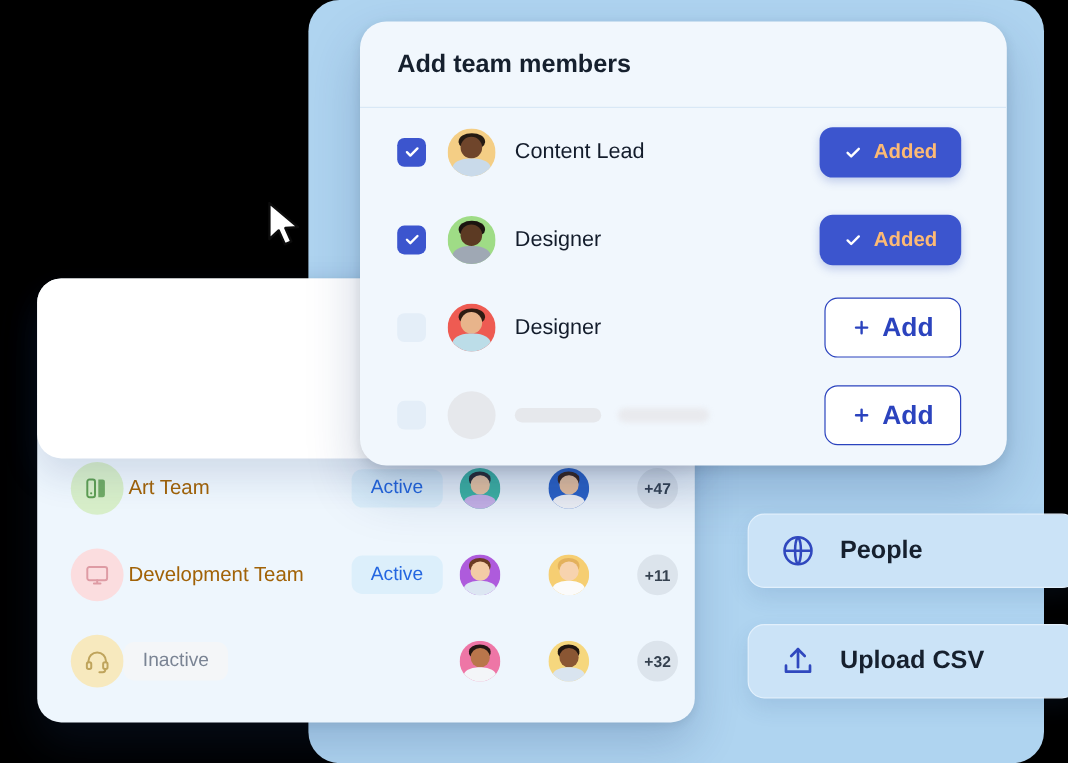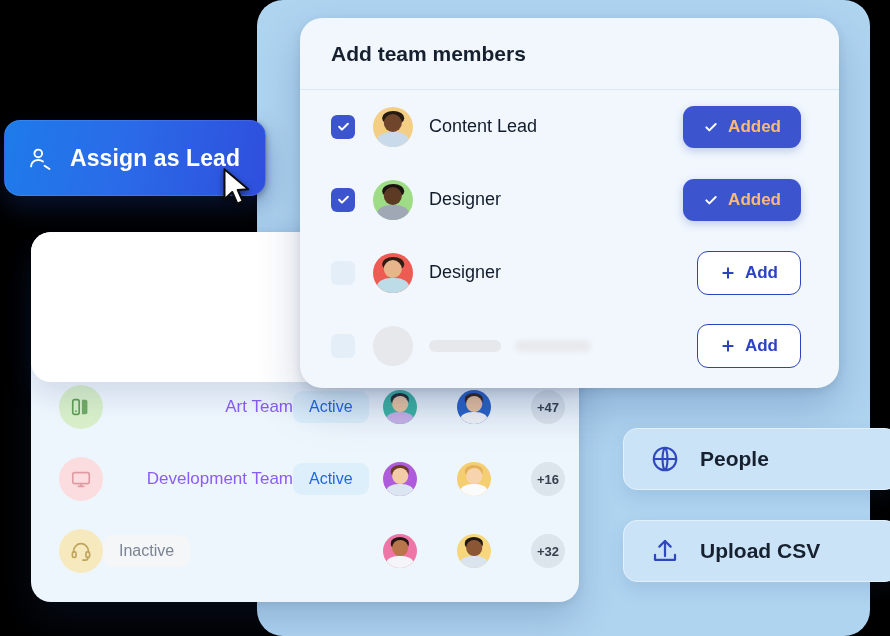--- a/index.html
+++ b/index.html
@@ -74,21 +74,21 @@
     font-size: 12px; font-weight: 700; color: #2B3445;
     letter-spacing: 1.2px; padding: 22px 0 6px 28px;
   }
   .team-row {
     height: 72px; display: flex; align-items: center; padding: 0 0 0 28px;
   }
   .team-ico {
     width: 44px; height: 44px; border-radius: 50%;
     display: flex; align-items: center; justify-content: center; flex: none;
   }
-  .team-name { font-size: 17px; color: #8b5cf6; margin-left: 4px; width: 186px; text-align: right; }
+  .team-name { font-size: 17px; color: #a16207; margin-left: 4px; width: 186px; }
   .badge {
     font-size: 16px; font-weight: 500; padding: 7px 16px; border-radius: 9px;
     white-space: nowrap;
   }
   .badge.active   { color: #2466E0; background: #DCEFFB; }
   .badge.inactive { color: #7A8494; background: #F4F6F8; }
 
   .avatars { display: flex; margin-left: auto; margin-right: 12px; gap: 47px; }
   .av {
     width: 38px; height: 38px; border-radius: 50%;
@@ -145,21 +145,21 @@
   .btn-added {
     background: #3C55CE; color: #fdba74;
     font-size: 17px; font-weight: 700;
     padding: 11px 20px; border-radius: 11px;
     display: flex; align-items: center; gap: 9px; border: none;
     box-shadow: 0 3px 8px rgba(40,70,180,.25);
     text-align: center;
   }
   .btn-add {
     background: #FFFFFF; color: #2B43BE;
-    font-size: 17px; font-weight: 700;
+    font-size: 22px; font-weight: 700;
     padding: 11px 22px; border-radius: 11px;
     display: flex; align-items: center; gap: 9px;
     border: 1.6px solid #2B43BE;
   }
   
   .sk-circle { width: 40px; height: 40px; border-radius: 50%; background:#E6E8EC;
     margin-left: 18px; flex:none; }
   .sk-bar  { height: 12px; border-radius: 7px; background:#E6E8EC; margin-left: 16px; }
   .sk-bar2 { height: 12px; border-radius: 7px; background:#E9EAEE; margin-left: 14px;
     filter: blur(2.2px); }
@@ -256,21 +256,21 @@
             <div class="body" style="background:#DCE6F2"></div>
           </div>
         </div>
         <div class="av">
           <div class="face" style="background:#F6CE72">
             <div class="hair" style="background:#E3B15C"></div>
             <div class="head" style="background:#F7D3AE"></div>
             <div class="body" style="background:#FBFBFB"></div>
           </div>
         </div>
-        <div class="av-more">+16</div>
+        <div class="av-more">+11</div>
       </div>
     </div>
 
     <div class="team-row">
       <div class="team-ico" style="background:#F7E9BE">
         <svg width="22" height="22" viewBox="0 0 24 24" fill="none" stroke="#BFA45C" stroke-width="1.8" stroke-linecap="round">
           <path d="M4 13v-1a8 8 0 0 1 16 0v1"></path>
           <rect x="2.6" y="13" width="4" height="6" rx="1.6"></rect>
           <rect x="17.4" y="13" width="4" height="6" rx="1.6"></rect>
           <path d="M19.4 19v.6a2.4 2.4 0 0 1-2.4 2.4h-3"></path>
@@ -381,28 +381,20 @@
         <button class="btn-add">
           <svg width="16" height="16" viewBox="0 0 24 24" fill="none" stroke="#2B43BE" stroke-width="3" stroke-linecap="round">
               <path d="M12 5v14M5 12h14"></path>
             </svg>
           <span>Add</span>
         </button>
       </div>
     </div>
   </div>
 
-  <div class="assign-btn">
-    <svg width="27" height="27" viewBox="0 0 24 24" fill="none" stroke="#ffffff" stroke-width="1.7" stroke-linecap="round" stroke-linejoin="round">
-      <circle cx="10" cy="7.5" r="3.4"></circle>
-      <path d="M3.6 19c0-3.4 2.9-5.6 6.4-5.6 1.6 0 3.1.45 4.2 1.25"></path>
-      <path d="M15.6 18.4l4.4 3"></path>
-    </svg>
-    <span class="lbl">Assign as Lead</span>
-  </div>
 
   <svg class="cursor-arrow" viewBox="0 0 24 32">
     <path d="M2 1 L2 25 L8.2 19.2 L12.3 28.5 L16.6 26.6 L12.6 17.6 L21 17 Z" fill="#ffffff" stroke="#0c0c0c" stroke-width="1.6" stroke-linejoin="round"></path>
   </svg>
 
   <div class="side-btn" id="people-btn">
     <svg width="30" height="30" viewBox="0 0 24 24" fill="none" stroke="#3048BE" stroke-width="1.7">
       <circle cx="12" cy="12" r="9"></circle>
       <path d="M3 12h18M12 3c2.6 2.6 2.6 15.4 0 18M12 3c-2.6 2.6-2.6 15.4 0 18"></path>
     </svg>

